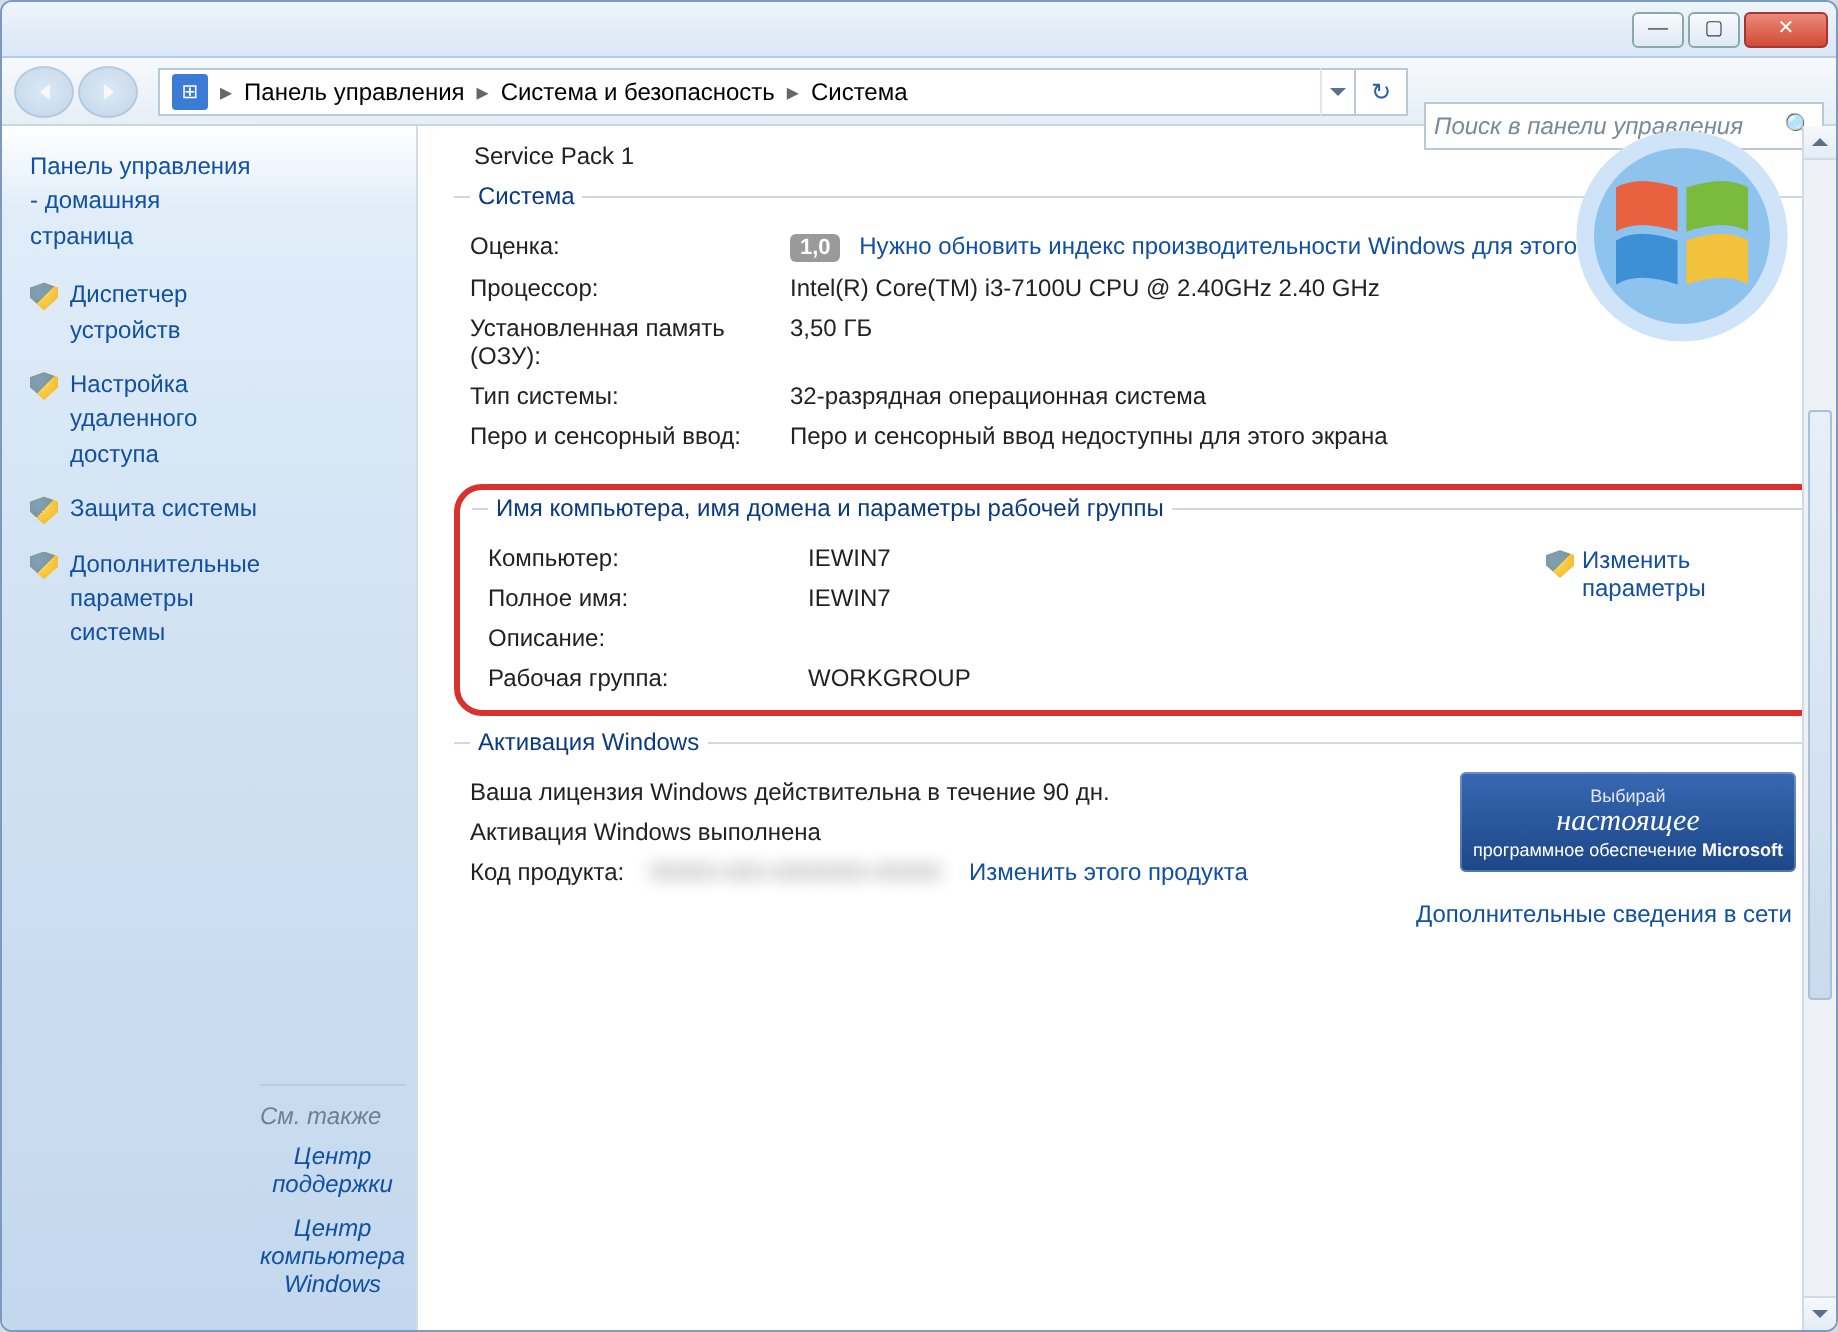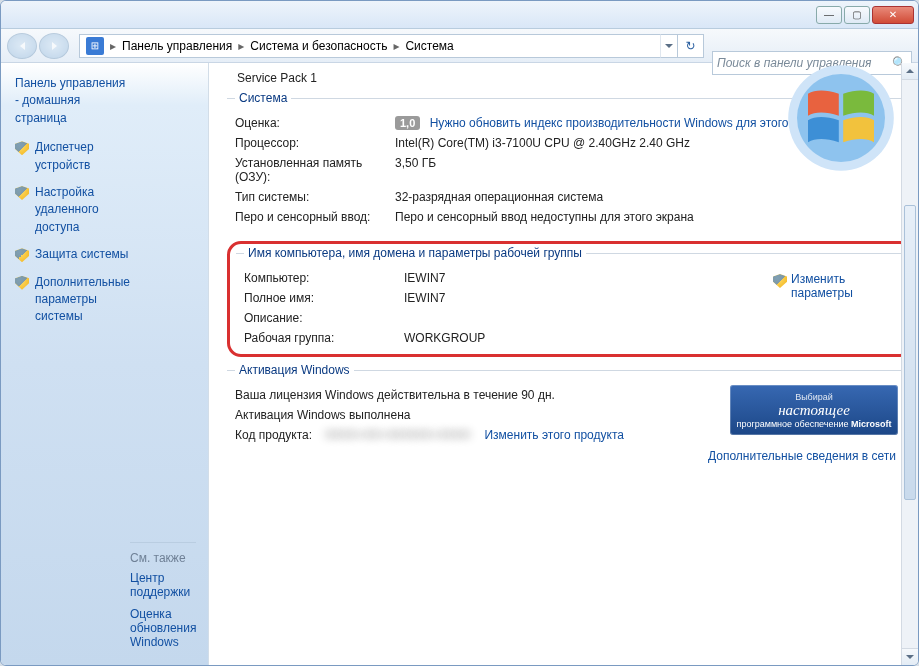--- a/index.html
+++ b/index.html
@@ -50,23 +50,23 @@
   .side-home { color:#1250a2; margin-bottom:12px; }
   .side-list { list-style:none; }
   .side-list li { display:flex; align-items:flex-start; gap:6px; margin-bottom:10px; }
   .shield-icon { width:14px; height:14px; display:inline-block; flex-shrink:0;
     background: radial-gradient(circle at 30% 30%, #ffe173, #f1b013);
     clip-path: polygon(50% 0, 100% 18%, 100% 55%, 50% 100%, 0 55%, 0 18%);
     border:0; margin-top:2px; position:relative;}
   .shield-icon::after { content:""; position:absolute; inset:0;
     background: linear-gradient(135deg, #3b7dd8 50%, transparent 50%);
     clip-path: inherit; opacity:.65;}
-  .side-also { margin-top:auto; border-top:1px solid #b9cde1; padding-top:8px; }
+  .side-also { margin-top:auto; border-top:1px solid #b9cde1; padding-top:8px;font-style:italic; }
   .side-also h4 { color:#6f8096; font-weight:normal; font-size:12px; margin-bottom:6px;}
-  .side-also a { color:#1250a2; display:block; margin-bottom:8px; text-decoration:none;}
+  .side-also a { color:#1250a2; display:block; margin-bottom:8px; text-decoration:none;text-align:center;}
   .content { flex:1; padding: 8px 4px 8px 18px; overflow-y:auto; position:relative; color:#222; }
   .content .sp { margin-left:10px; margin-bottom:4px;}
   .logo { position:absolute; right:22px; top:0; width:110px; height:110px; }
   .logo svg { width:100%; height:100%; }
   fieldset { border:none; border-top:1px solid #cfd8e2; margin:6px 4px 10px 0; padding:8px 6px 4px 8px;}
   legend { padding:0 4px; color:#0a3a82; font-size:12px;}
   .row { display:flex; padding:3px 0; font-size:12px; }
   .row .lbl { width:160px; flex-shrink:0; }
   .row .val { flex:1; }
   .link { color:#1250a2; cursor:pointer; }
@@ -158,21 +158,21 @@
             </li>
           <li>
               <span class="shield-icon"></span>
               <a>Дополнительные параметры системы</a>
             </li>
         </ul>
       </div>
       <div class="side-also">
         <h4>См. также</h4>
         <a>Центр поддержки</a>
-        <a>Оценка обновления Windows</a>
+        <a>Центр компьютера Windows</a>
       </div>
     </div>
 
     <div class="content">
       <div class="sp">Service Pack 1</div>
 
       <div class="logo">
         <svg viewBox="0 0 100 100">
           <circle cx="50" cy="50" r="48" fill="#cfe4f8"></circle>
           <circle cx="50" cy="50" r="40" fill="#8ec3ee"></circle>

